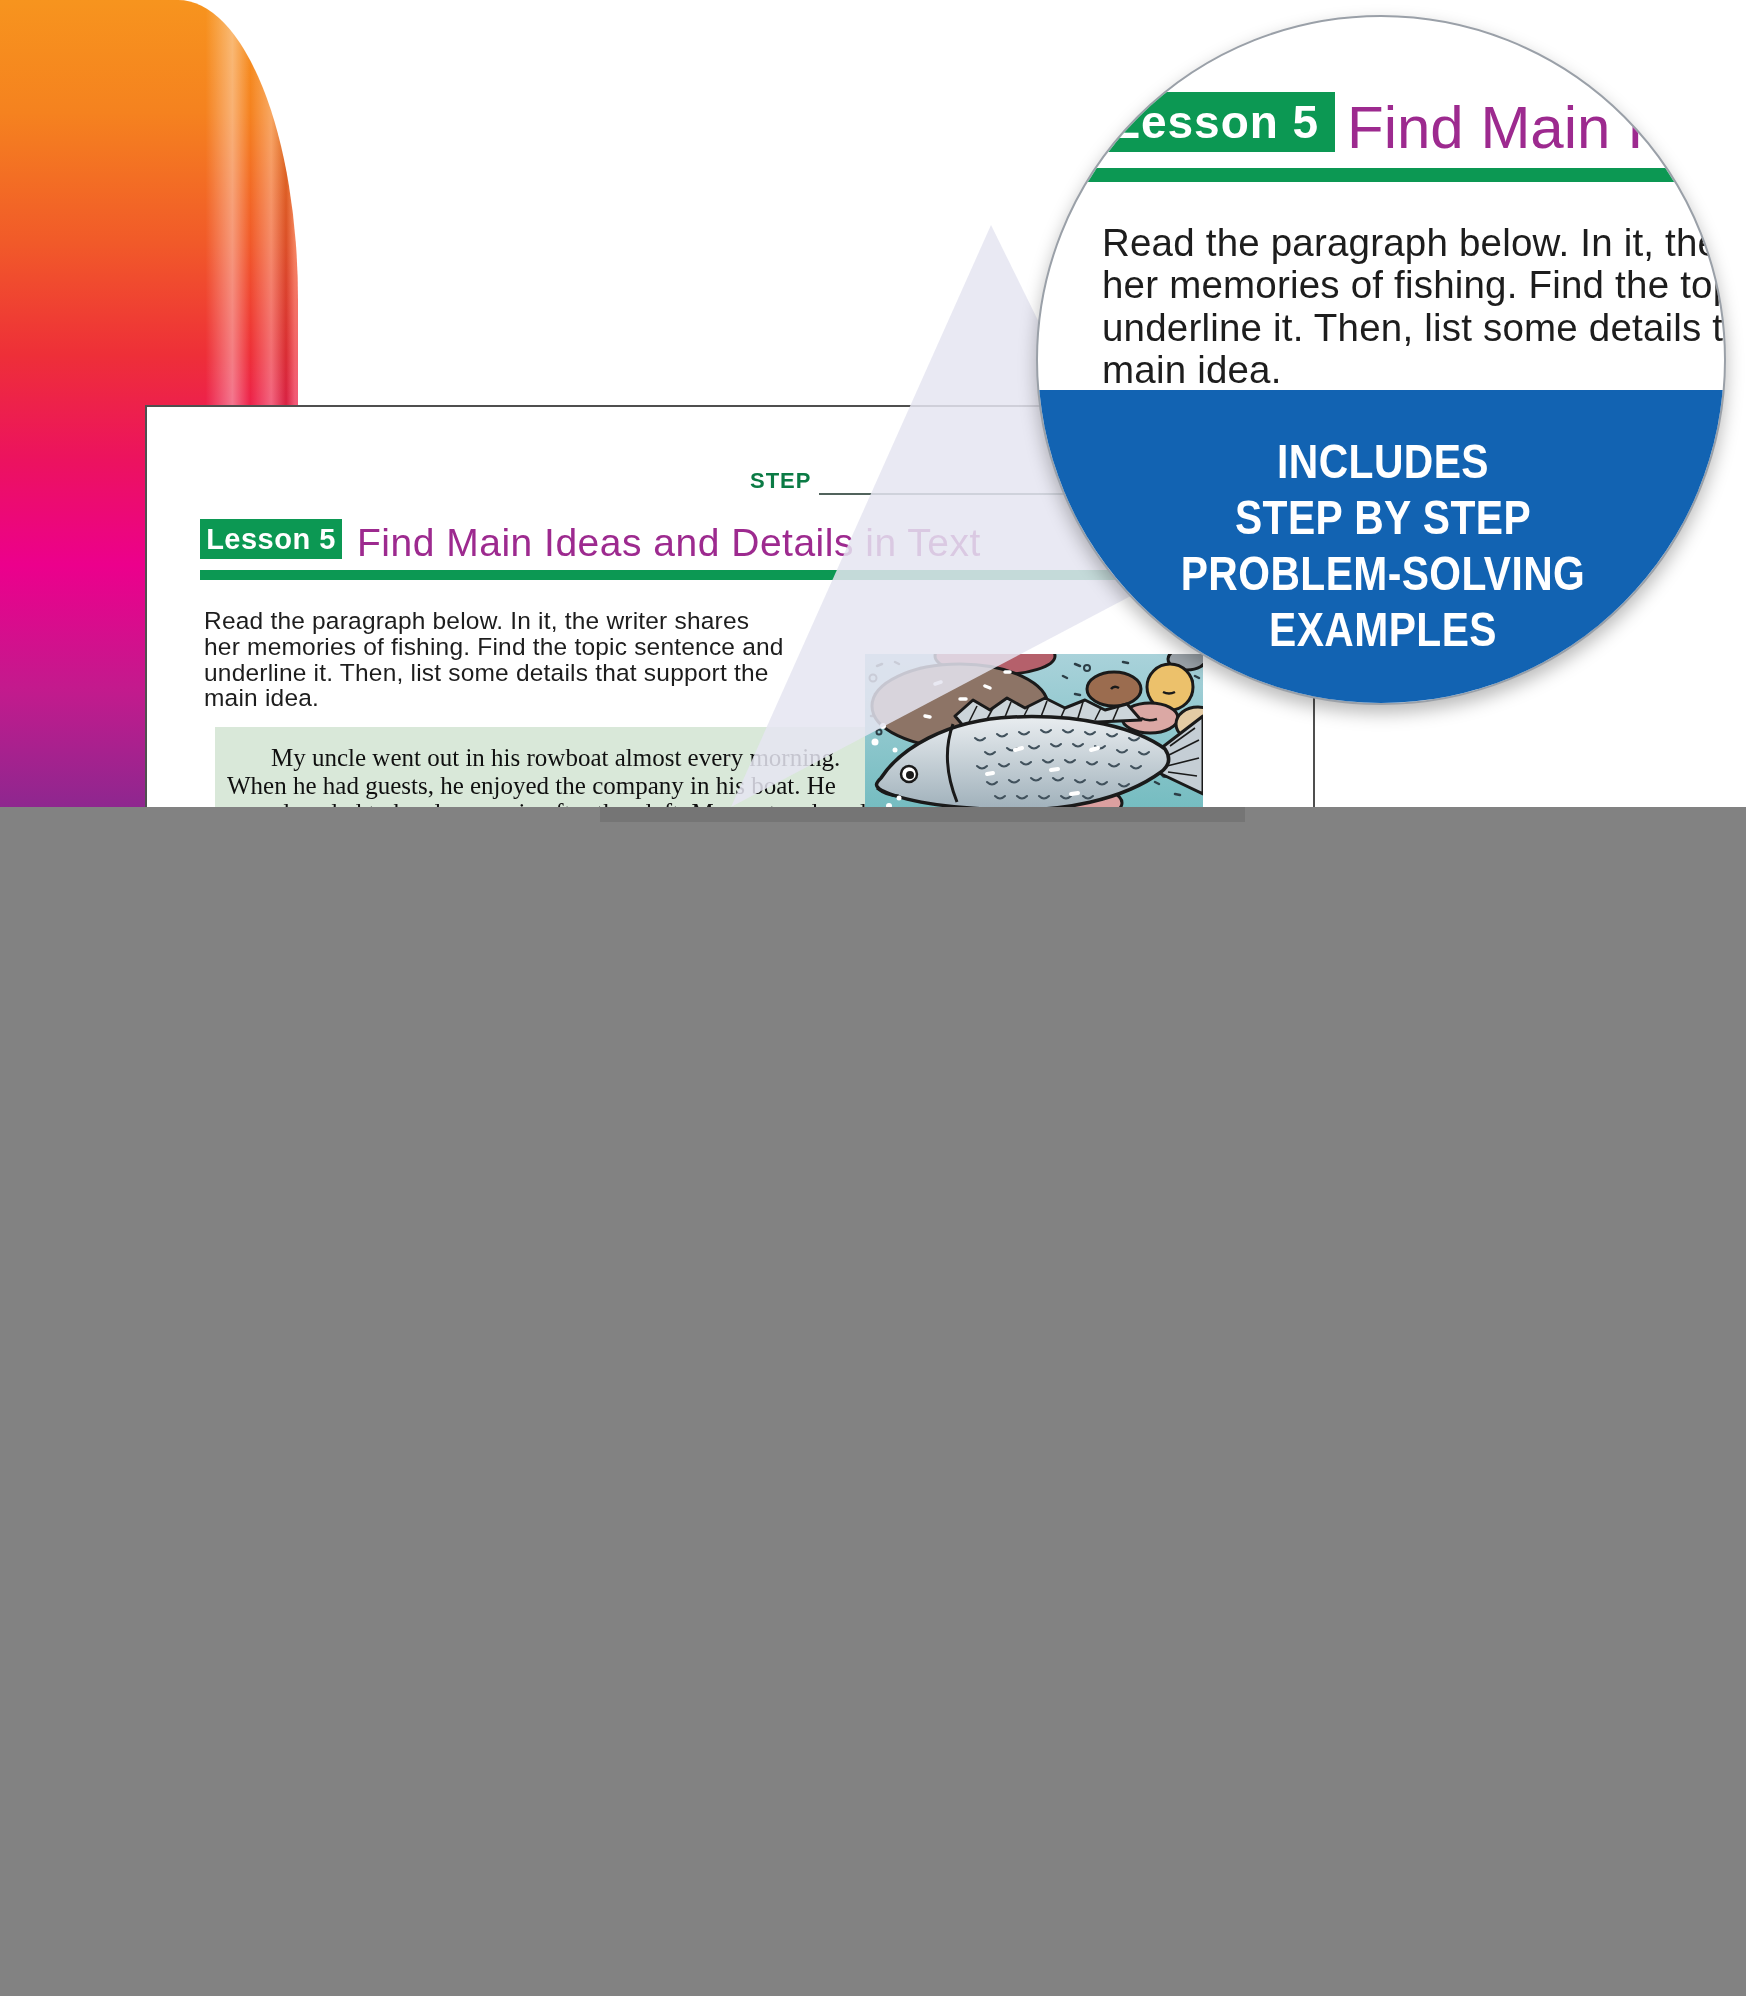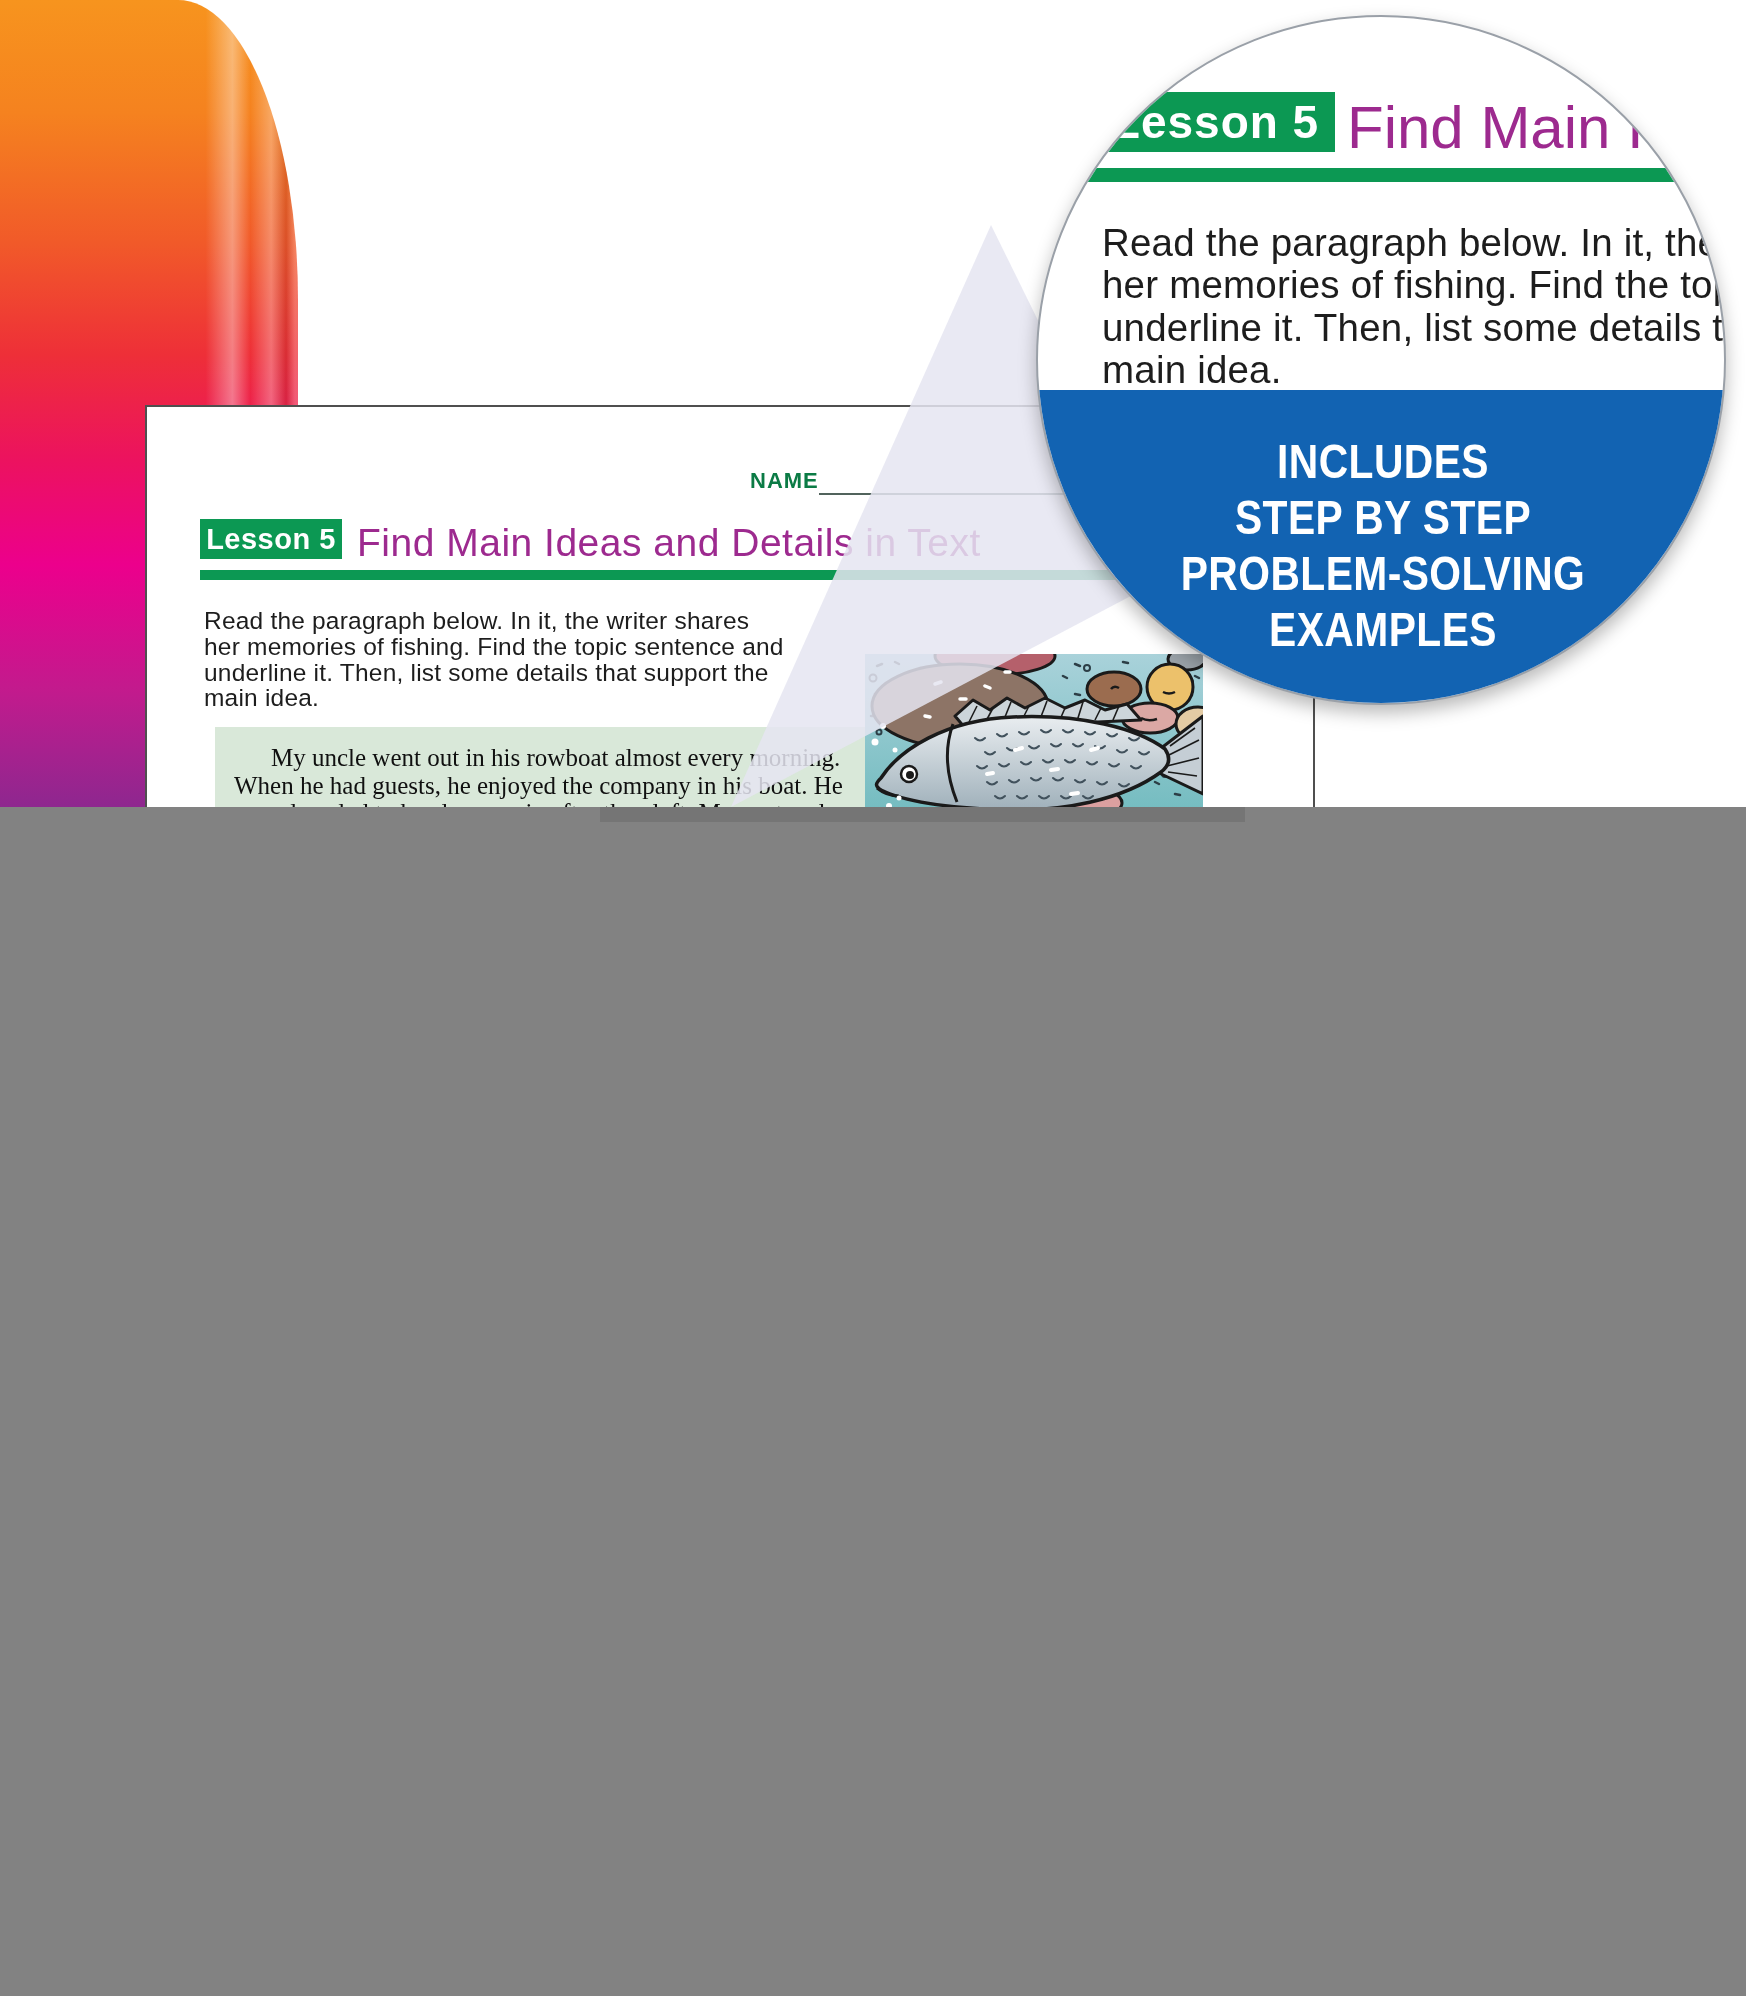--- a/index.html
+++ b/index.html
@@ -22,21 +22,21 @@
   .lesson-box span{font-size:29px;font-weight:bold;color:#fff;line-height:40px;letter-spacing:.5px;}
   .page-title{position:absolute;left:210px;top:114px;font-size:39px;color:#9d2a8f;
               white-space:nowrap;letter-spacing:.5px;}
   .head-rule{position:absolute;left:53px;top:163px;width:1047px;height:10px;background:#0c9853;}
   .intro{position:absolute;left:57px;top:201px;font-size:24.5px;line-height:25.8px;
          color:#1d1d1d;letter-spacing:.2px;}
   .intro div{white-space:nowrap;}
   .story-box{position:absolute;left:68px;top:320px;width:650px;height:130px;background:#d9e8d9;
              font-family:"Liberation Serif","DejaVu Serif",serif;font-size:25px;line-height:27.6px;
              color:#101010;padding-top:17px;box-sizing:border-box;}
-  .story-box div{white-space:nowrap;padding-left:19px;}
+  .story-box div{white-space:nowrap;padding-left:12px;}
   .story-box div.first{padding-left:56px;}
   .fish-wrap{position:absolute;left:718px;top:247px;width:338px;height:158px;}
   
   .beam{position:absolute;left:0;top:0;width:1746px;height:1996px;z-index:3;
         background:rgba(229,229,241,.85);
         clip-path:polygon(991px 225px,1165px 578px,731px 807px);}
   
   .circle{position:absolute;left:1036px;top:15px;width:690px;height:690px;border-radius:50%;
           background:#fff;border:2px solid #9aa0a8;box-sizing:border-box;overflow:hidden;z-index:4;
           box-shadow:0 8px 18px rgba(0,0,0,.28);}
@@ -57,21 +57,21 @@
   .gray-shadow{position:absolute;left:600px;top:0;width:645px;height:15px;background:#757575;}
 </style>
 </head>
 <body>
 
 <div class="canvas">
 
   <div class="cover-strip"></div>
 
   <div class="page">
-    <span class="name-label">NAME</span>
+    <span class="name-label">STEP</span>
     <div class="name-line"></div>
 
     <div class="lesson-box">
       <span>Lesson 5</span>
     </div>
     <div class="page-title">Find Main Ideas and Details in Text</div>
     <div class="head-rule"></div>
 
     <div class="intro">
       <div>Read the paragraph below. In it, the writer shares</div>

